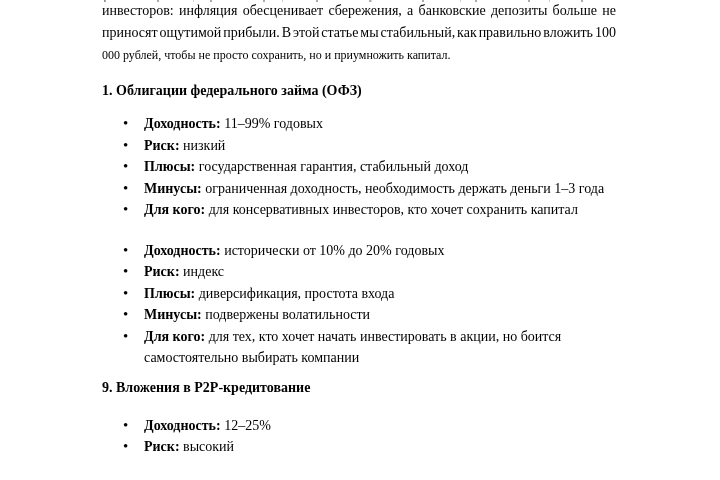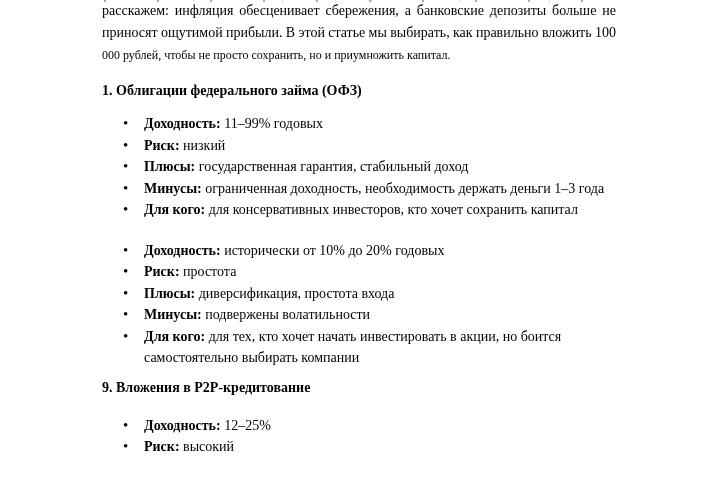--- a/index.html
+++ b/index.html
@@ -79,39 +79,39 @@
   .lbl { font-weight: bold; }
 </style>
 </head>
 <body>
 
 <div class="page-content">
   <div class="remnant"></div>
 
   <div class="intro">
     <div class="jline">
-        <span>расскажем:</span>
+        <span>инвесторов:</span>
         <span>инфляция</span>
         <span>обесценивает</span>
         <span>сбережения,</span>
         <span>а</span>
         <span>банковские</span>
         <span>депозиты</span>
         <span>больше</span>
         <span>не</span>
       </div>
     <div class="jline">
         <span>приносят</span>
         <span>ощутимой</span>
         <span>прибыли.</span>
         <span>В</span>
         <span>этой</span>
         <span>статье</span>
         <span>мы</span>
-        <span>выбирать,</span>
+        <span>стабильный,</span>
         <span>как</span>
         <span>правильно</span>
         <span>вложить</span>
         <span>100</span>
       </div>
     <div class="pline">000 рублей, чтобы не просто сохранить, но и приумножить капитал.</div>
   </div>
 
   <div id="sections">
   <section>
@@ -153,21 +153,21 @@
     <ul class="blist">
   <li>
     <span class="bullet">•</span>
     <span class="lbl">Доходность:</span>
     <span>исторически от 10% до 20% годовых</span>
   </li>
 
   <li>
     <span class="bullet">•</span>
     <span class="lbl">Риск:</span>
-    <span>простота</span>
+    <span>индекс</span>
   </li>
 
   <li>
     <span class="bullet">•</span>
     <span class="lbl">Плюсы:</span>
     <span>диверсификация, простота входа</span>
   </li>
 
   <li>
     <span class="bullet">•</span>

